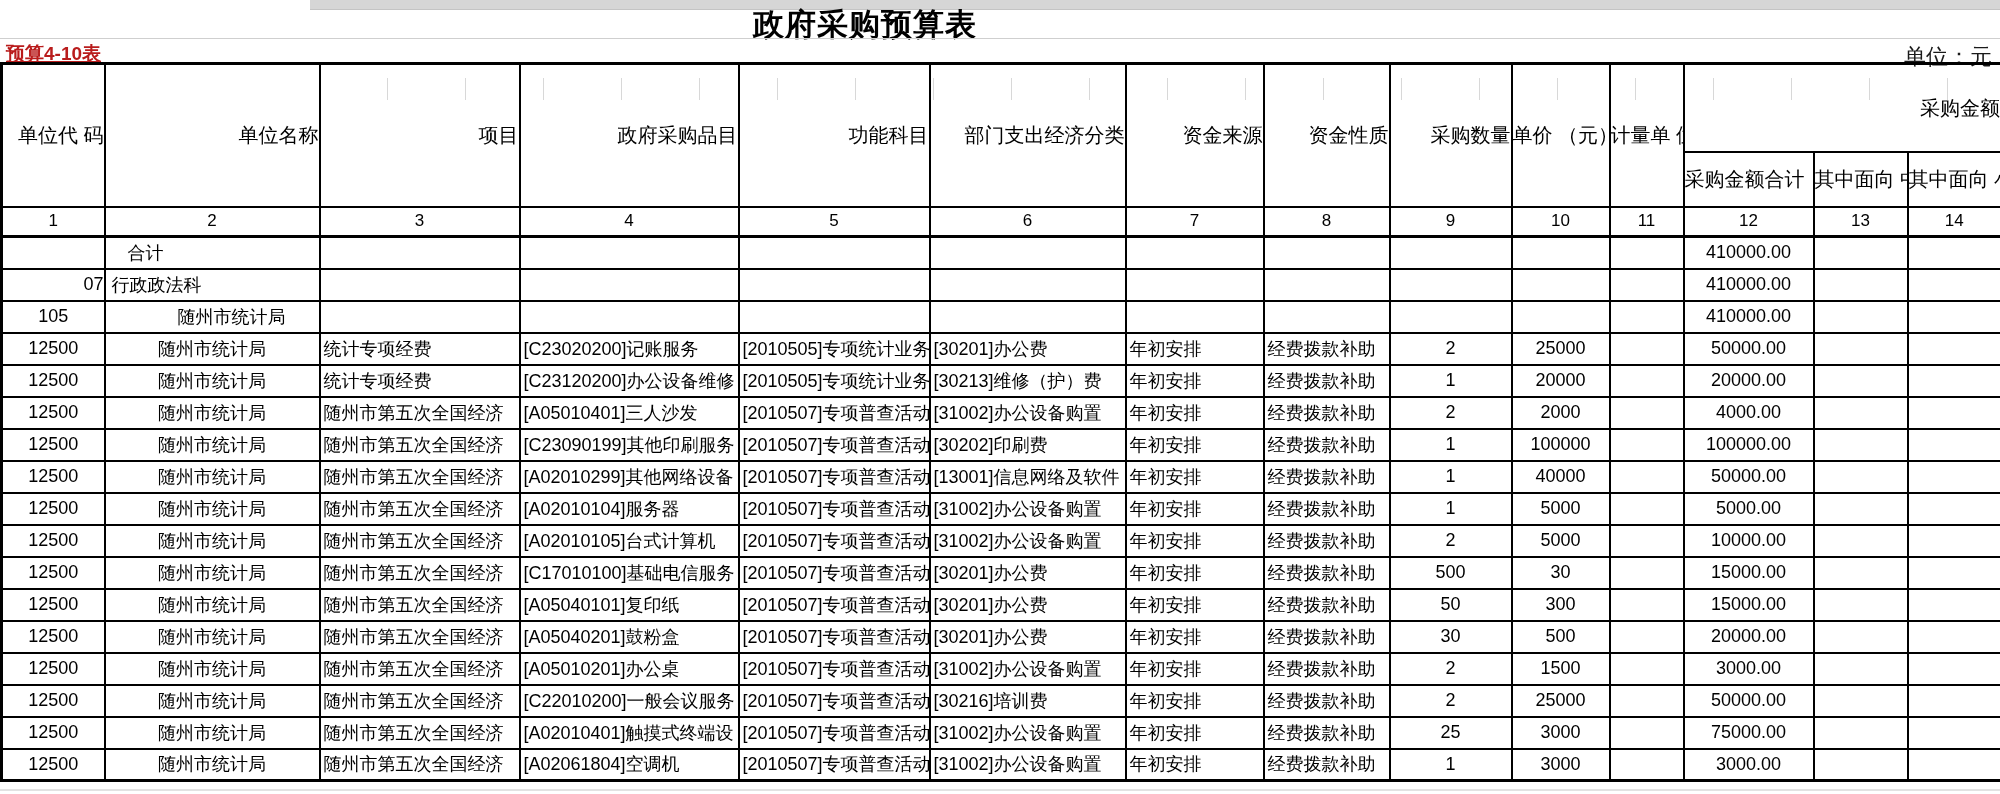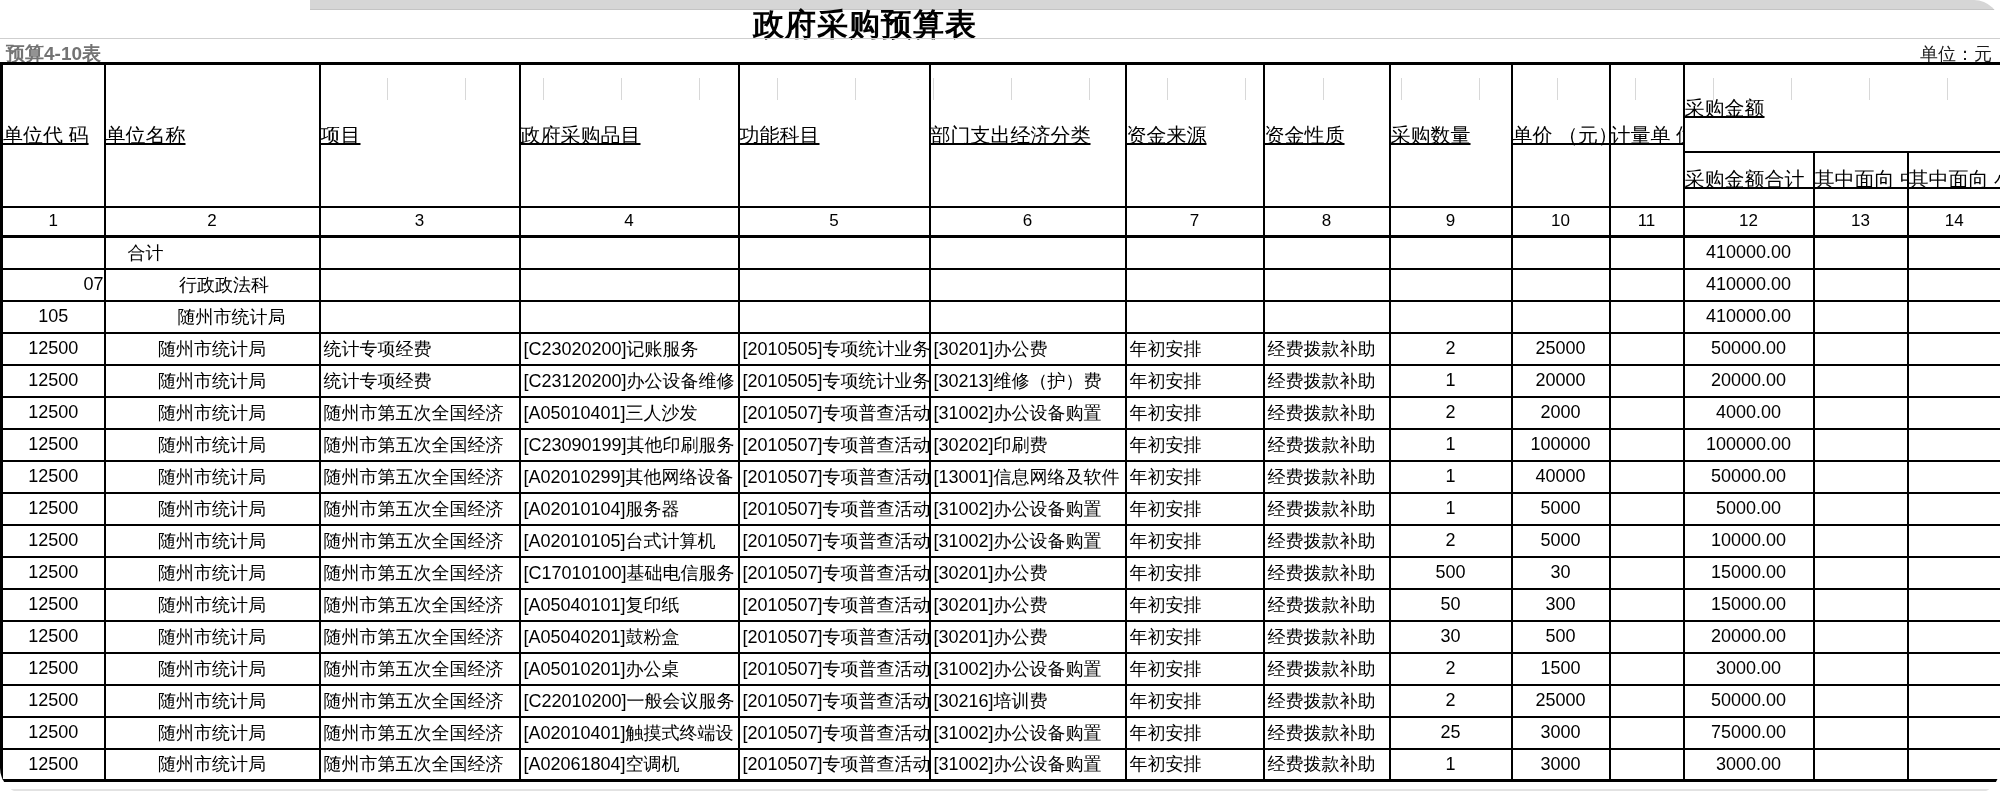--- a/index.html
+++ b/index.html
@@ -1,54 +1,53 @@
 <!DOCTYPE html>
 <html><head>
 <meta charset="utf-8">
 <style>
   html,body{margin:0;padding:0;background:#ffffff;}
   .screen{
     position:relative;width:2000px;height:794px;background:#ffffff;
     font-family:"Liberation Sans","DejaVu Sans",sans-serif;color:#111;
     overflow:hidden;
-    border-radius:26px;
   }
   .top-grey{position:absolute;left:310px;top:0;width:1690px;height:9px;
     background:#d6d6d6;border-bottom:1px solid #c4c4c4;}
   .page-title{position:absolute;left:0;top:4px;width:1730px;height:34px;
     text-align:center;font-size:31px;font-weight:bold;letter-spacing:1px;color:#000;}
   .subrow{position:absolute;left:0;top:38px;width:2000px;height:24px;
     border-top:1px solid #cfcfcf;}
   .subgrid{position:absolute;left:310px;top:39px;width:1688px;height:22px;
     background:repeating-linear-gradient(to right,transparent 0 77px,#d8d8d8 77px 78px);}
-  .sheet-label{position:absolute;left:6px;top:41px;font-size:19px;font-weight:bold;color:#737373;}
-  .unit-note{position:absolute;right:8px;top:42px;font-size:18px;color:#1a1a1a;}
+  .sheet-label{position:absolute;left:6px;top:41px;font-size:19px;font-weight:bold;color:#b91c1c;text-decoration:underline;}
+  .unit-note{position:absolute;right:8px;top:42px;font-size:22px;color:#1a1a1a;}
   .bottom-line{position:absolute;left:0;top:789px;width:2000px;height:2px;background:#e2e2e2;}
 
   table.budget{
     position:absolute;left:0;top:62px;width:2000px;
     border-collapse:collapse;table-layout:fixed;
     border:3px solid #000;
   }
   table.budget th,table.budget td{
     border:2px solid #000;padding:0;overflow:hidden;white-space:nowrap;
     font-weight:normal;color:#000;
   }
   thead tr.hrow1{height:88px;}
   thead tr.hrow2{height:55px;}
   thead tr.numrow{height:30px;border-bottom:3px solid #000;}
   tbody tr{height:32px;}
-  th.hdr{white-space:pre-line;text-align:left;vertical-align:middle;
-    font-size:20px;line-height:1.3;text-decoration:underline;}
+  th.hdr{white-space:pre-line;text-align:right;vertical-align:middle;
+    font-size:20px;line-height:1.3;}
   tr.numrow th{font-size:17px;text-align:center;vertical-align:middle;}
   tbody td{font-size:18px;text-align:center;vertical-align:middle;}
   tbody td.a-left{text-align:left;padding-left:3px;}
   tr.row-total td.c1{text-align:left;padding-left:22px;}
   tr.row-dept td.c0{text-align:right;padding-left:4px;}
-  tr.row-dept td.c1{text-align:center;padding-left:24px;}
+  tr.row-dept td.c1{text-align:left;padding-left:6px;}
   tr.row-bureau td.c1{text-align:left;padding-left:72px;}
 </style>
 </head>
 <body>
 
 <div class="screen">
   <div class="top-grey"></div>
   <div class="page-title">政府采购预算表</div>
 
   <div class="subrow">

